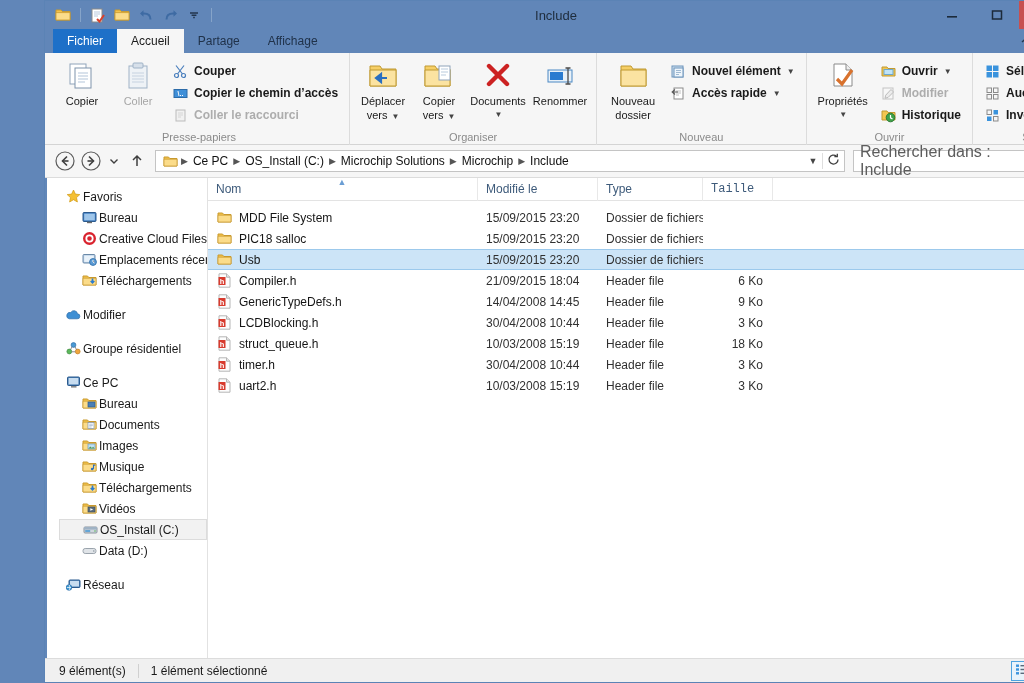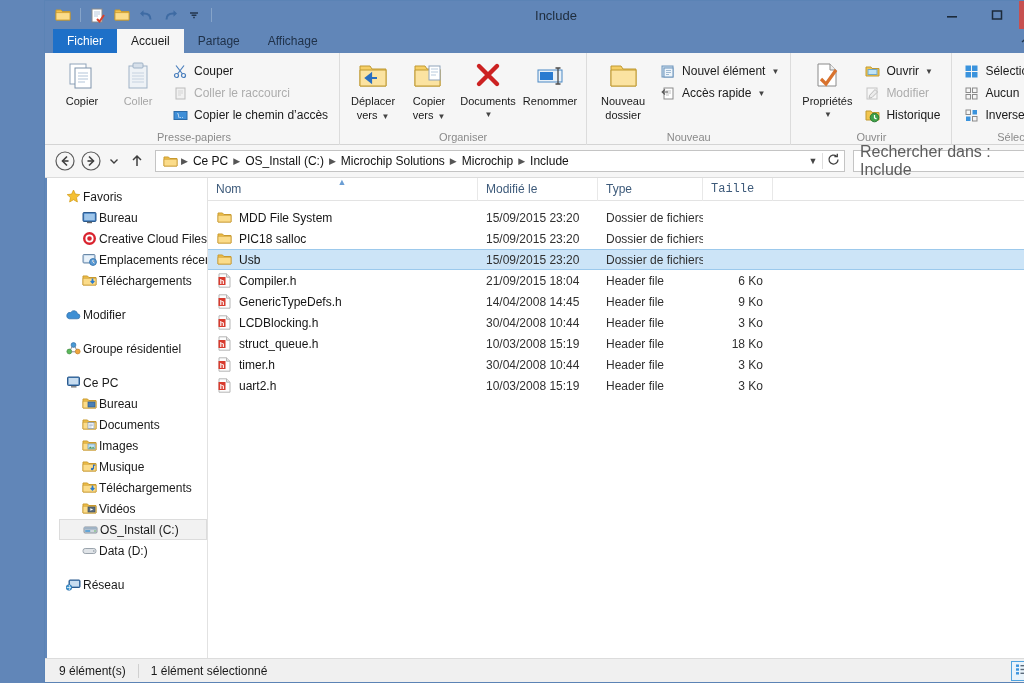--- a/index.html
+++ b/index.html
@@ -131,21 +131,21 @@
     display: flex; flex-direction: column; align-items: center;
     padding-top: 2px;
     font-size: 11px; color: #1a1a1a;
     text-align: center;
     line-height: 12px;
   }
   .bigbtn.wide { width: 60px; }
   .bigbtn .ico { height: 34px; display: flex; align-items: center; justify-content: center; }
   .bigbtn .lbl { margin-top: 2px; }
   .bigbtn.disabled { color: #a6a6a6; }
-  .smallcol { display: flex; flex-direction: column; justify-content: flex-end; padding-top: 3px; }
+  .smallcol { display: flex; flex-direction: column; justify-content: flex-end; padding-top: 3px; font-weight: bold; }
   .smallbtn {
     display: flex; align-items: center; gap: 5px;
     height: 22px; padding: 0 5px;
     font-size: 12px; color: #1a1a1a;
     white-space: nowrap;
   }
   .smallbtn.disabled { color: #adadad; }
   .smallbtn .ico { width: 17px; height: 17px; display:flex; align-items:center; justify-content:center; }
   .caret { font-size: 8px; color: #444; margin-left: 1px; }
 
@@ -410,37 +410,37 @@
           <div class="smallbtn">
             <span class="ico">
               <svg width="15" height="15" viewBox="0 0 15 15">
                   <circle cx="3.5" cy="11.5" r="2" fill="none" stroke="#4a7fbd" stroke-width="1.2"></circle>
                   <circle cx="10.5" cy="11.5" r="2" fill="none" stroke="#4a7fbd" stroke-width="1.2"></circle>
                   <path d="M4.5 10L11 1.5M9.5 10L3 1.5" stroke="#4a7fbd" stroke-width="1.2"></path>
                 </svg>
             </span>
             <span>Couper</span>
           </div>
+          <div class="smallbtn">
+            <span class="ico">
+              <svg width="15" height="15" viewBox="0 0 15 15">
+                  <rect x="1" y="3.5" width="13" height="8" fill="#3f8fd8" stroke="#2c6ba8"></rect>
+                  <text x="7.5" y="10" font-size="7" fill="#fff" text-anchor="middle" font-family="Liberation Sans, sans-serif">\..</text>
+                </svg>
+            </span>
+            <span>Copier le chemin d’accès</span>
+          </div>
           <div class="smallbtn disabled">
             <span class="ico">
               <svg width="15" height="15" viewBox="0 0 15 15">
                   <rect x="3" y="2" width="9" height="11" fill="#f1f1f1" stroke="#bbb"></rect>
                   <path d="M5 5h5M5 7h5M5 9h3" stroke="#d5d5d5" stroke-width="1"></path>
                 </svg>
             </span>
             <span>Coller le raccourci</span>
-          </div>
-          <div class="smallbtn">
-            <span class="ico">
-              <svg width="15" height="15" viewBox="0 0 15 15">
-                  <rect x="1" y="3.5" width="13" height="8" fill="#3f8fd8" stroke="#2c6ba8"></rect>
-                  <text x="7.5" y="10" font-size="7" fill="#fff" text-anchor="middle" font-family="Liberation Sans, sans-serif">\..</text>
-                </svg>
-            </span>
-            <span>Copier le chemin d’accès</span>
           </div>
         </div>
       </div>
       <div class="rgroup-title">Presse-papiers</div>
     </div>
 
     <div class="rgroup">
       <div class="rgroup-body">
         <div class="bigbtn">
           <span class="ico">

